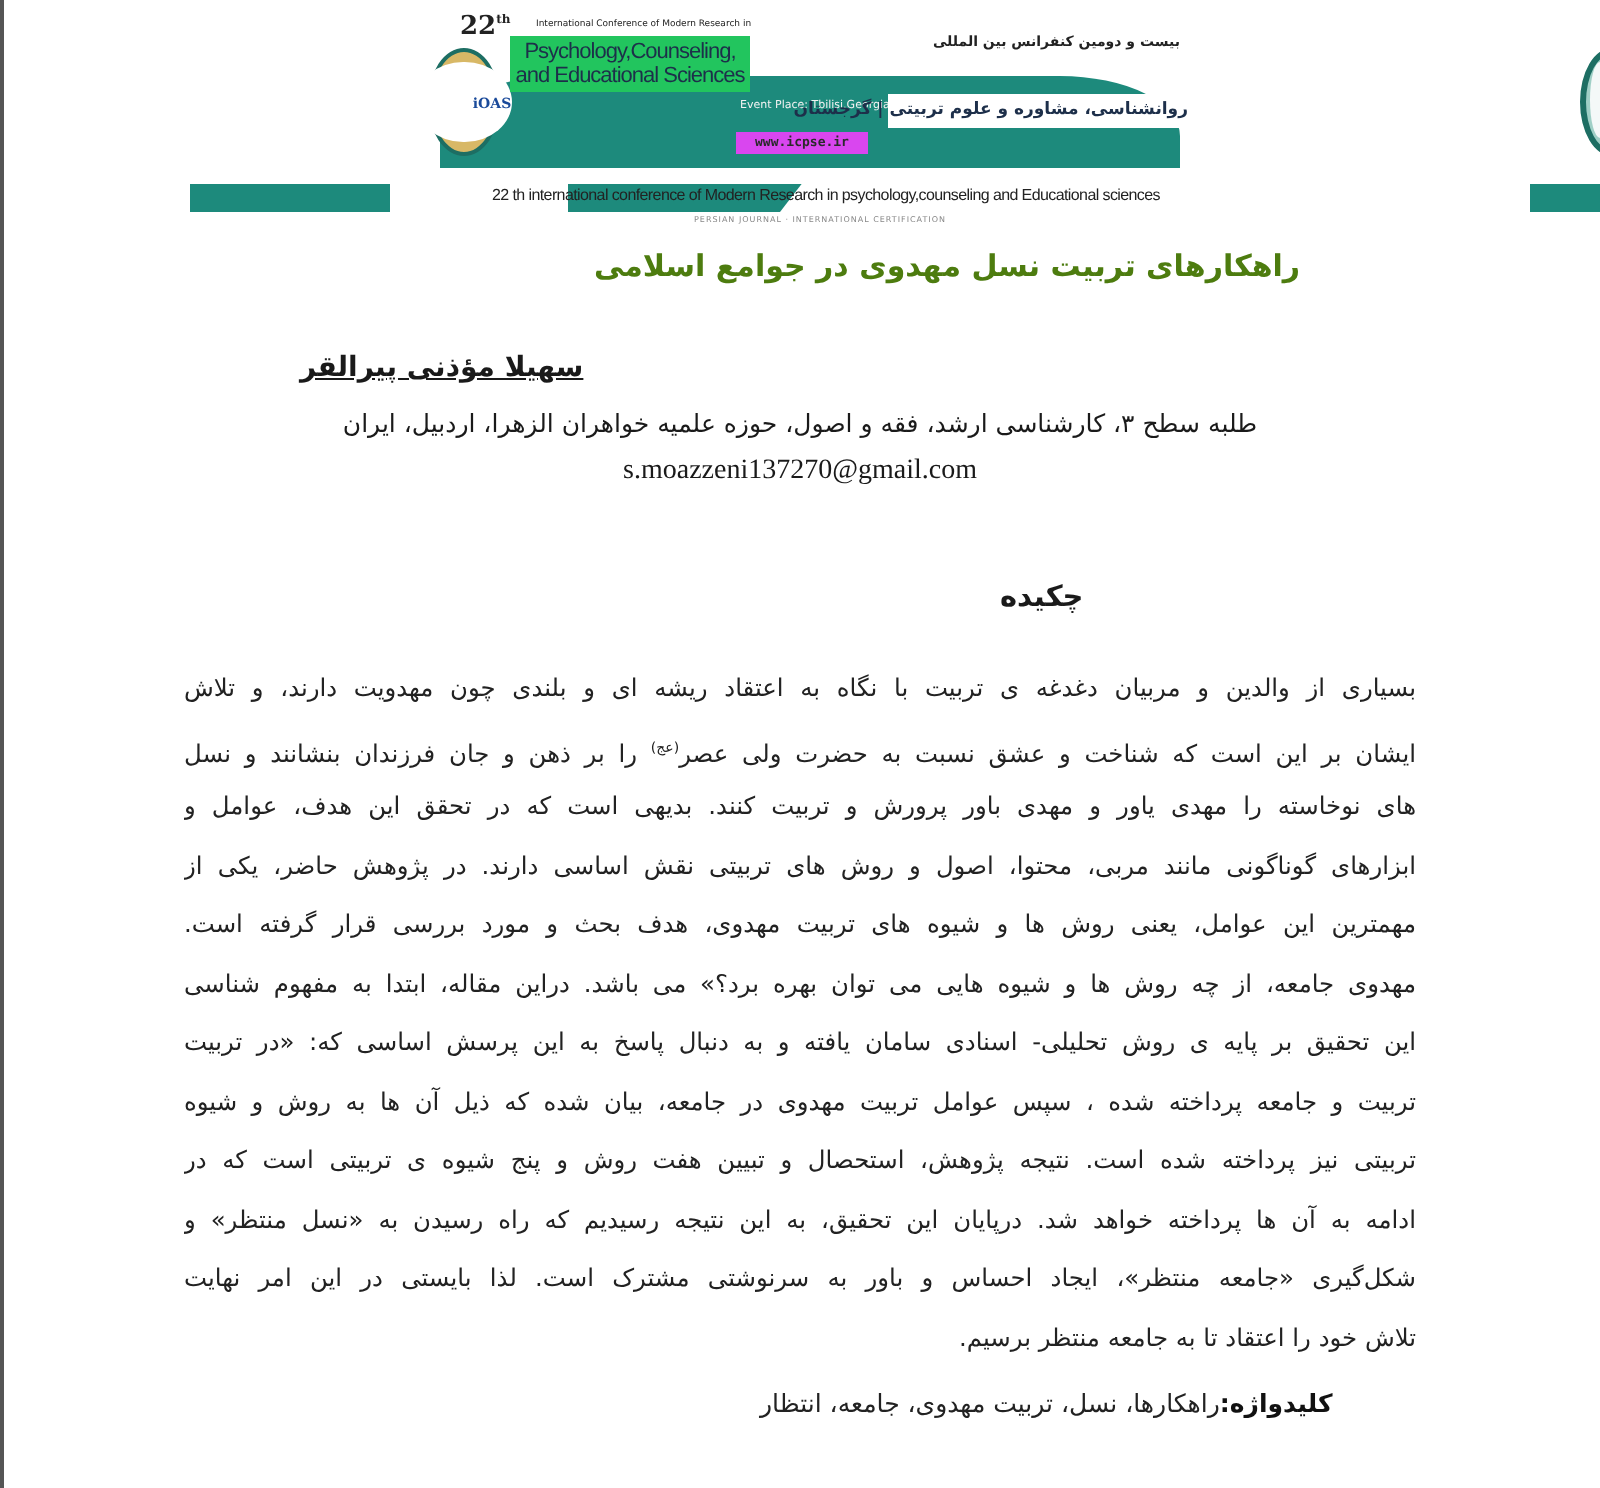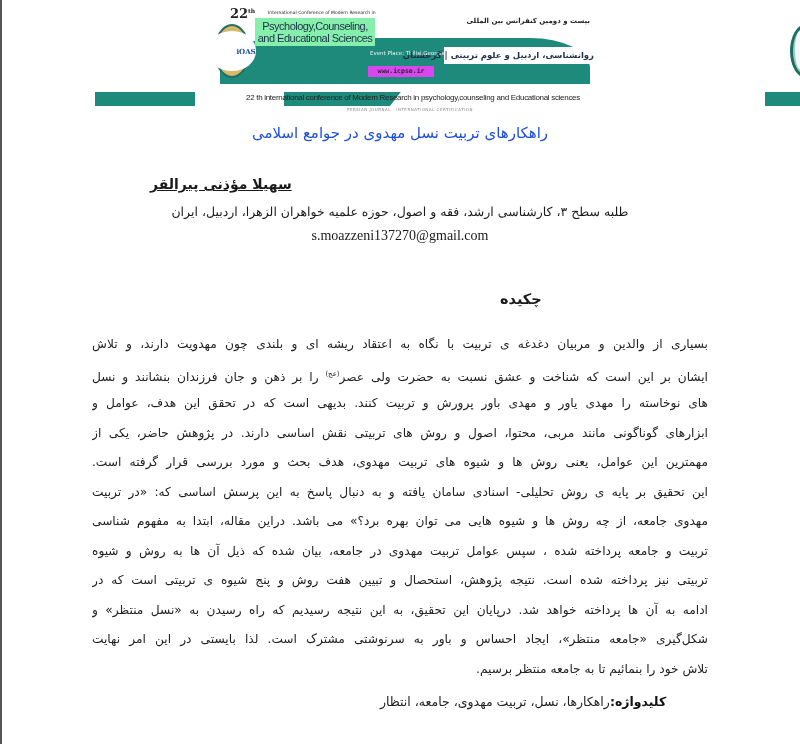--- a/index.html
+++ b/index.html
@@ -61,21 +61,21 @@
     font-size: 13px; font-weight: bold; color: #222;
   }
   .ed-number sup { font-size: 6px; }
   .conf-line1 {
     position: absolute; left: 78px; top: 10px; font-size: 4.5px; color: #222; white-space: nowrap;
   }
   .conf-en-title {
     position: absolute; left: 65px; top: 18px; width: 120px; text-align: center;
     font-family: "Liberation Sans Narrow", "Liberation Sans", sans-serif;
     font-size: 11px; line-height: 12px; color: #1d2f4a; letter-spacing: -0.5px;
-    background: #86efac; padding: 2px 0;
+    background: #22c55e; padding: 2px 0;
   }
   .event-place {
     position: absolute; left: 180px; top: 50px; font-size: 5.5px; color: #f2f2f2; white-space: nowrap;
   }
   .website {
     position: absolute; left: 178px; top: 66px; width: 66px; height: 11px;
     background: #d946ef; color: #2a2a2a; font-family: "DejaVu Sans Mono", monospace;
     font-size: 6.5px; font-weight: bold; text-align: center; line-height: 11px;
   }
   .conf-fa-line1 {
@@ -83,22 +83,22 @@
     font-size: 7px; font-weight: bold; color: #222; white-space: nowrap;
   }
   .conf-fa-title {
     position: absolute; left: 254px; top: 47px; width: 150px; height: 17px; background: #fff;
     direction: rtl; text-align: center; font-size: 8.5px; font-weight: bold; color: #1d2f4a;
     line-height: 17px; white-space: nowrap;
   }
 
   
   .title {
-    position: absolute; left: 150px; top: 124px; width: 500px; text-align: center; direction: rtl;
-    font-family: "DejaVu Sans", sans-serif; font-size: 15px; font-weight: normal; color: #1d4ed8;
+    position: absolute; left: 150px; top: 124px; width: 500px; text-align: right; direction: rtl;
+    font-family: "DejaVu Sans", sans-serif; font-size: 15px; font-weight: bold; color: #4d7c0f;
   }
   .author {
     position: absolute; left: 150px; top: 176px; width: 500px; text-align: left; direction: rtl;
     font-size: 14px; font-weight: bold; color: #1a1a1a; text-decoration: underline;
   }
   .affiliation {
     position: absolute; left: 120px; top: 204px; width: 560px; text-align: center; direction: rtl;
     font-family: "DejaVu Serif", serif; font-size: 12.5px; color: #1a1a1a;
   }
   .email {
@@ -141,44 +141,44 @@
     <div class="inner">iOAS</div>
   </div>
   <div class="ed-number">
     <span>22</span><sup>th</sup>
   </div>
   <div class="conf-line1">International Conference of Modern Research in</div>
   <div class="conf-en-title">Psychology,Counseling, and Educational Sciences</div>
   <div class="event-place">Event Place: Tbilisi,Georgia</div>
   <div class="website">www.icpse.ir</div>
   <div class="conf-fa-line1">بیست و دومین کنفرانس بین المللی</div>
-  <div class="conf-fa-title">روانشناسی، اردبیل و علوم تربیتی | گرجستان</div>
+  <div class="conf-fa-title">روانشناسی، مشاوره و علوم تربیتی | گرجستان</div>
   <div class="logo-brain"></div>
 
   <div class="bar-caption">22 th international conference of Modern Research in psychology,counseling and Educational sciences</div>
   <div class="sub-caption">PERSIAN JOURNAL  ·  INTERNATIONAL CERTIFICATION</div>
 </div>
 
 <div class="title">راهکارهای تربیت نسل مهدوی در جوامع اسلامی</div>
 <div class="author">سهیلا مؤذنی پیرالقر</div>
 <div class="affiliation">طلبه سطح ۳، کارشناسی ارشد، فقه و اصول، حوزه علمیه خواهران الزهرا، اردبیل، ایران</div>
 <div class="email">s.moazzeni137270@gmail.com</div>
 
 <div class="abstract-heading">چکیده</div>
 
 <div class="abstract">
   <span class="line">بسیاری از والدین و مربیان دغدغه ی تربیت با نگاه به اعتقاد ریشه ای و بلندی چون مهدویت دارند، و تلاش</span>
   <span class="line"><span>ایشان بر این است که شناخت و عشق نسبت به حضرت ولی عصر</span><sup>(عج)</sup><span> را بر ذهن و جان فرزندان بنشانند و نسل</span></span>
   <span class="line">های نوخاسته را مهدی یاور و مهدی باور پرورش و تربیت کنند. بدیهی است که در تحقق این هدف، عوامل و</span>
   <span class="line">ابزارهای گوناگونی مانند مربی، محتوا، اصول و روش های تربیتی نقش اساسی دارند. در پژوهش حاضر، یکی از</span>
   <span class="line">مهمترین این عوامل،  یعنی روش ها و شیوه های تربیت مهدوی، هدف بحث و مورد بررسی قرار گرفته است.</span>
+  <span class="line">مهدوی جامعه،  از چه روش ها و شیوه هایی می توان بهره برد؟» می باشد. دراین  مقاله، ابتدا به مفهوم شناسی</span>
   <span class="line">این تحقیق بر پایه ی روش تحلیلی- اسنادی سامان یافته و به دنبال پاسخ به این پرسش اساسی که: «در تربیت</span>
-  <span class="line">مهدوی جامعه،  از چه روش ها و شیوه هایی می توان بهره برد؟» می باشد. دراین  مقاله، ابتدا به مفهوم شناسی</span>
   <span class="line">تربیت و جامعه پرداخته شده ، سپس عوامل تربیت مهدوی در جامعه، بیان شده که ذیل آن ها به روش و شیوه</span>
   <span class="line">تربیتی نیز پرداخته شده است. نتیجه پژوهش، استحصال و تبیین هفت روش و پنج شیوه ی تربیتی است که در</span>
   <span class="line">ادامه به آن ها پرداخته خواهد شد. درپایان این تحقیق، به این نتیجه رسیدیم که راه رسیدن به «نسل منتظر» و</span>
   <span class="line">شکل‌گیری «جامعه منتظر»، ایجاد احساس و باور به سرنوشتی مشترک است. لذا بایستی در این امر نهایت</span>
-  <span class="line last">تلاش خود را بنمائیم تا به جامعه منتظر برسیم.</span>
+  <span class="line last">تلاش خود را اعتقاد تا به جامعه منتظر برسیم.</span>
 </div>
 
 <div class="keywords">
   <span class="kw-label">کلیدواژه:</span><span>راهکارها، نسل، تربیت مهدوی، جامعه، انتظار</span>
 </div>
 
 </body></html>

